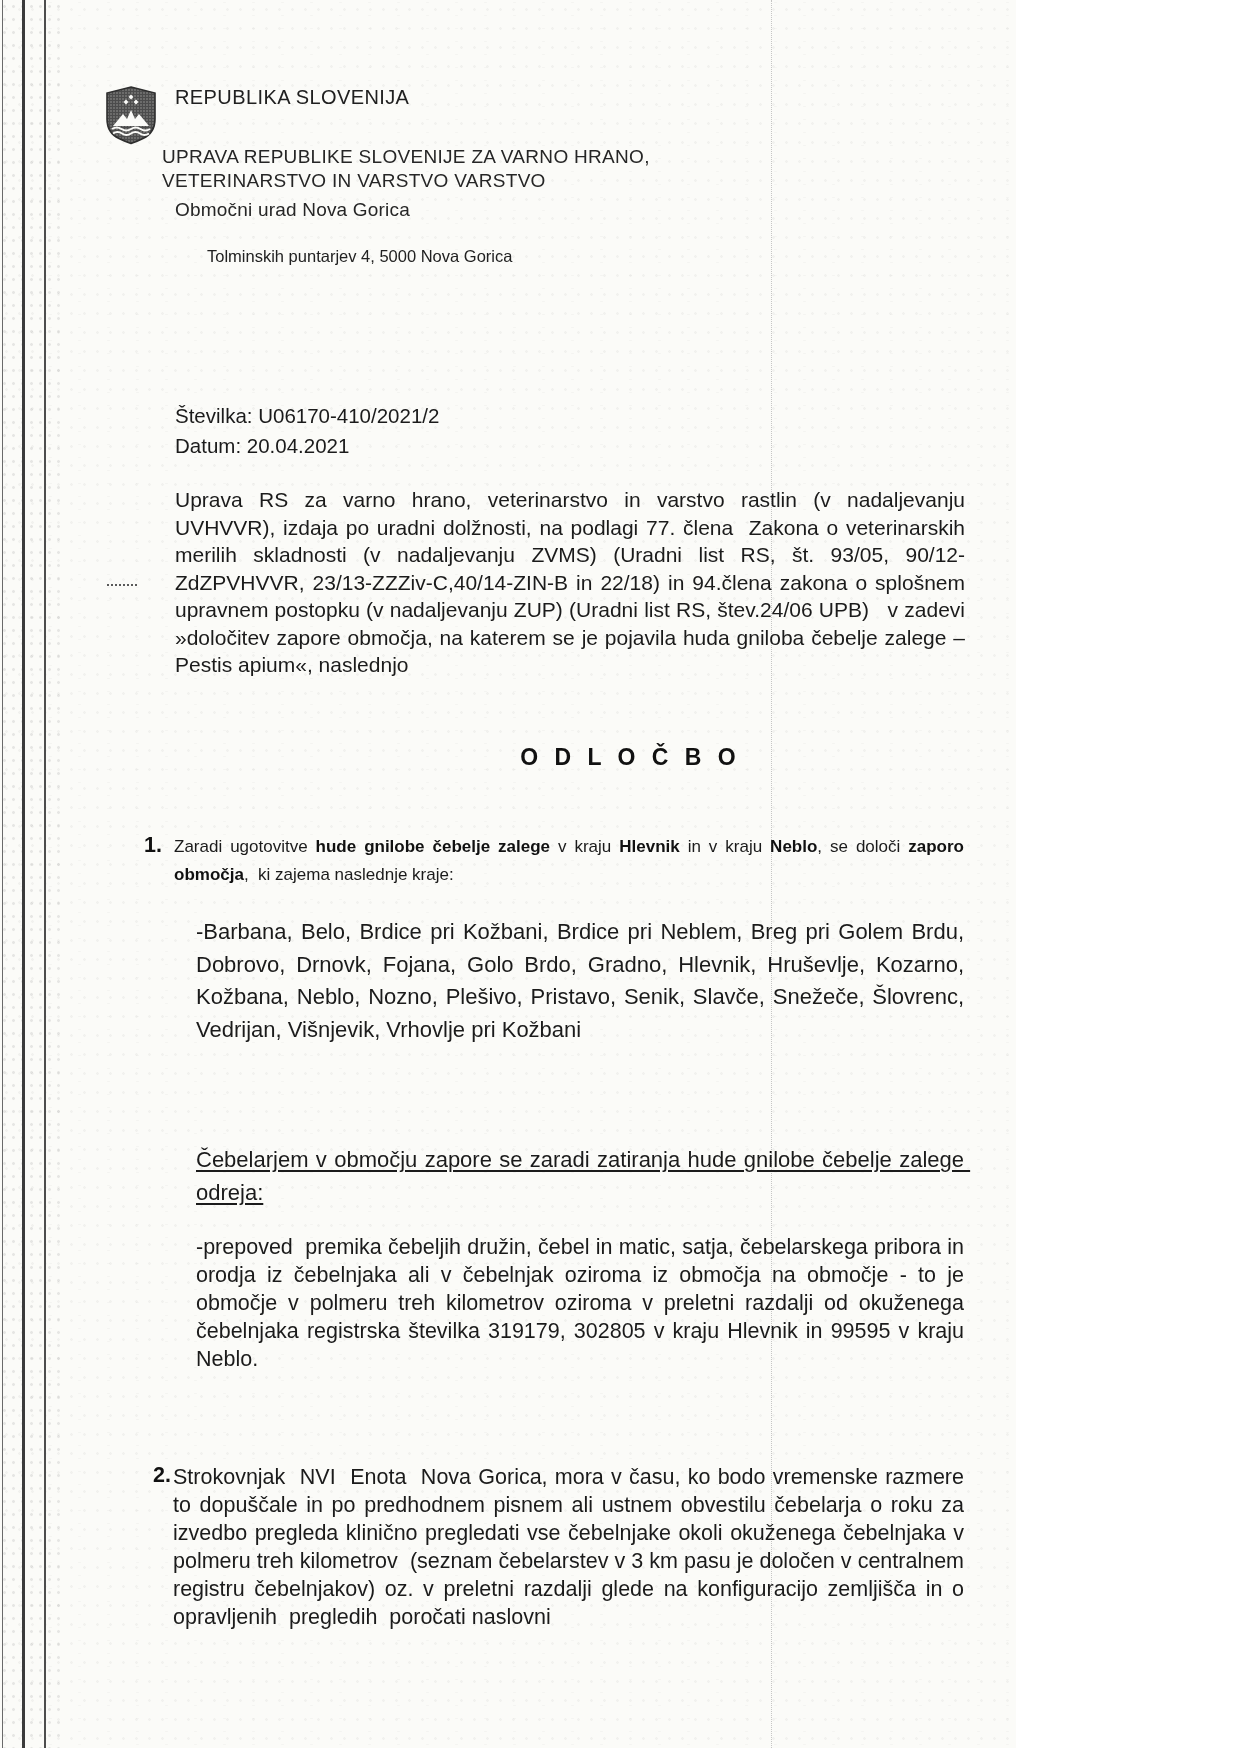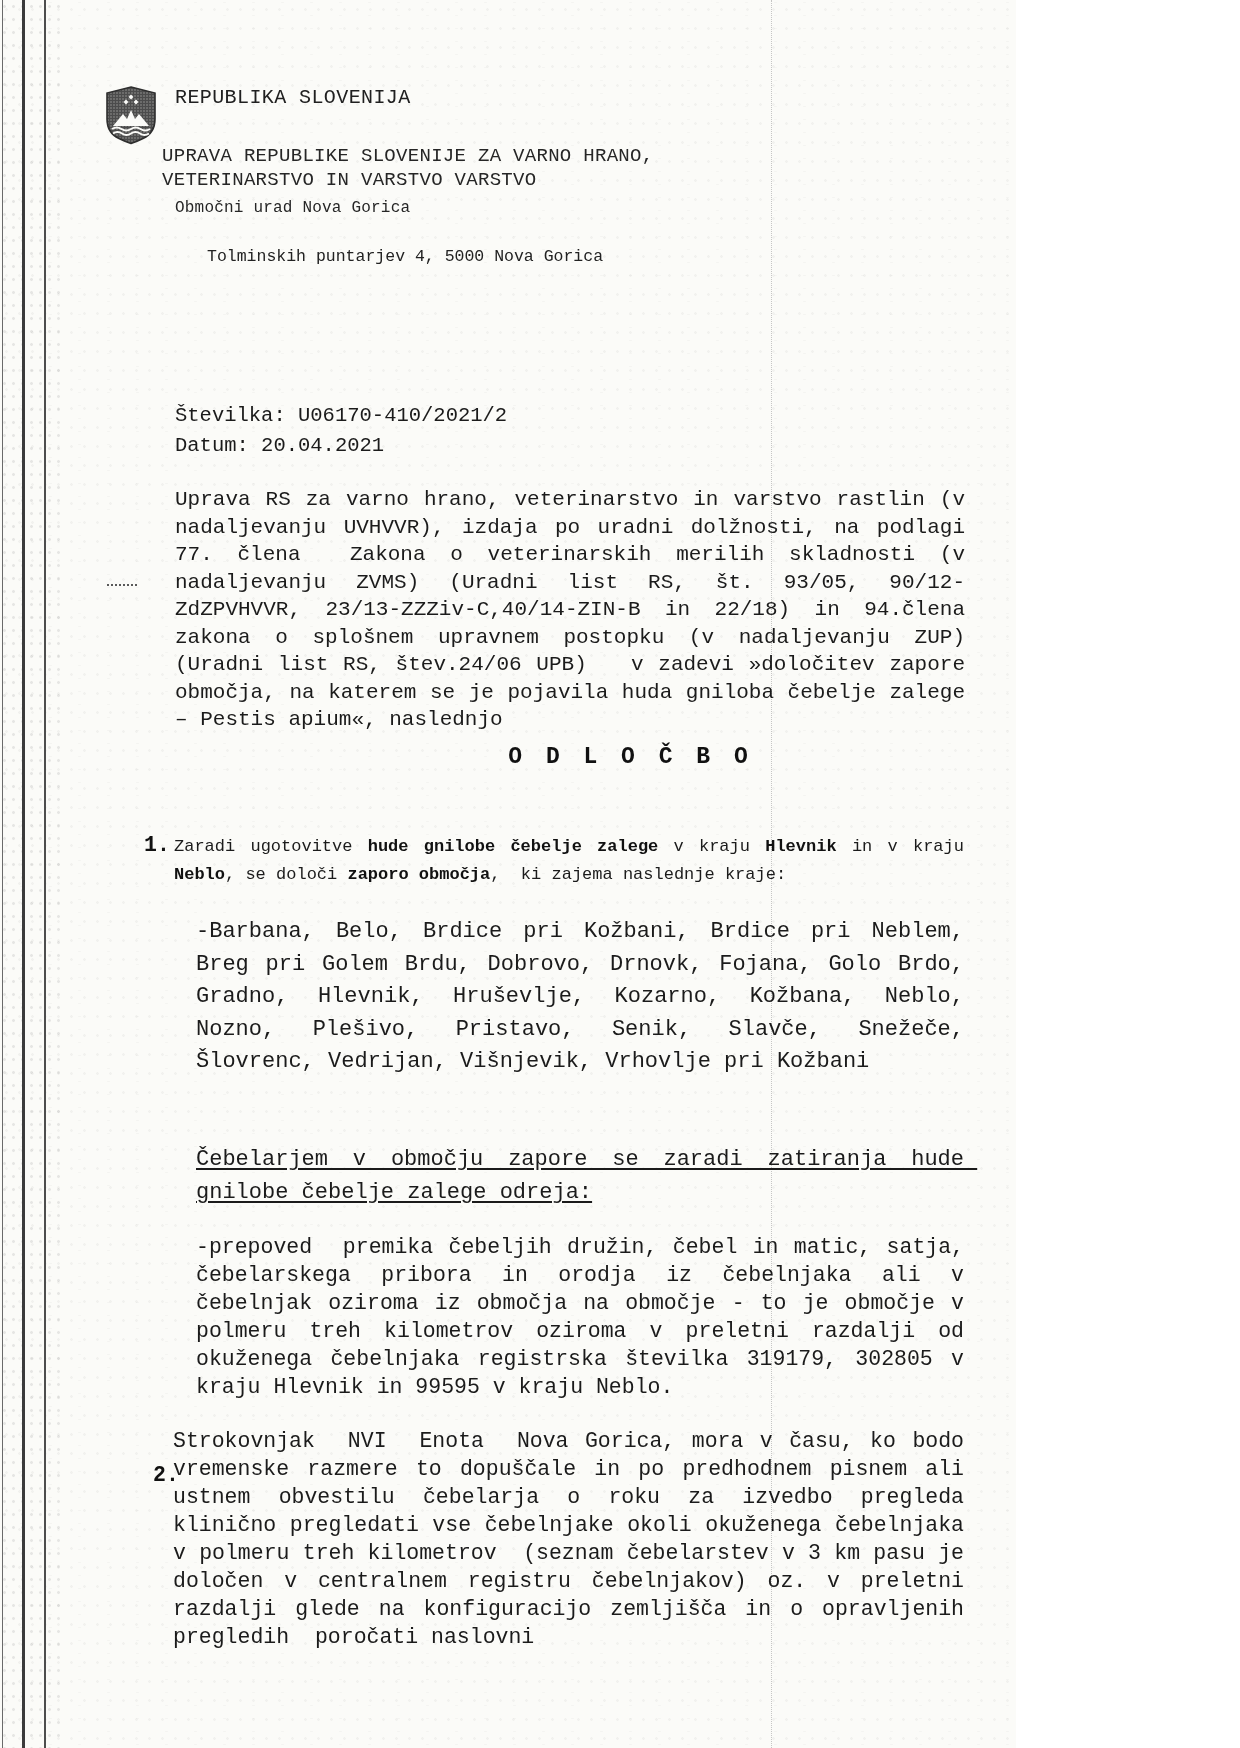--- a/index.html
+++ b/index.html
@@ -5,58 +5,58 @@
   html,body{margin:0;padding:0;}
   .page{
     position:relative;
     width:1016px;height:1748px;
     background-color:#fbfbf8;
     background-image:
       radial-gradient(rgba(70,70,70,0.05) 1px, transparent 1.3px),
       radial-gradient(rgba(70,70,70,0.035) 1px, transparent 1.3px);
     background-size:13px 19px, 29px 13px;
     background-position:0 0, 7px 9px;
-    font-family:Liberation Mono, monospace;
+    font-family:Liberation Sans, sans-serif;
     color:#1d1d1d;
     overflow:hidden;
   }
   .abs{position:absolute;}
   
   .edge-speckle{left:0;top:0;width:60px;height:1748px;
     background-image:radial-gradient(rgba(50,50,50,0.10) 1px, transparent 1.4px);
     background-size:9px 13px;}
   .vline1{left:2px;top:0;width:1px;height:1748px;background:#6a6a6a;}
   .vline2{left:22px;top:0;width:3px;height:1748px;background:#3b3b3b;}
   .vline3{left:44px;top:0;width:2px;height:1748px;background:#4d4d4d;}
   .foldline{left:771px;top:0;height:1748px;width:0;border-left:1px dotted rgba(120,120,120,0.40);}
   .rightdash{left:1233px;top:1015px;height:733px;width:0;border-left:2px dashed rgba(90,90,90,0.55);}
   .margin-dash{left:107px;top:584px;width:30px;height:0;border-top:2px dotted #5a5a5a;}
   
   .coat{left:104px;top:86px;width:54px;height:59px;}
   .lh-republic{left:175px;top:86px;font-size:20px;letter-spacing:.4px;color:#202020;}
   .lh-ministry{left:175px;top:110px;font-size:20px;font-weight:bold;letter-spacing:.2px;color:#111;}
   .lh-admin{left:162px;top:145px;font-size:19px;line-height:23.5px;letter-spacing:.3px;color:#262626;}
-  .lh-office{left:175px;top:199px;font-size:16px;letter-spacing:.2px;color:#262626;}
+  .lh-office{left:175px;top:199px;font-size:19px;letter-spacing:.2px;color:#262626;}
   .lh-address{left:175px;top:247px;font-size:16.5px;color:#222;margin-left:32px;}
   .contact{left:722px;top:247px;font-size:16.5px;line-height:27px;color:#222;}
   .reference{left:175px;top:401px;font-size:20.5px;line-height:29.5px;color:#1b1b1b;}
   
   .par{ text-align:justify; white-space:pre-wrap; color:#1b1b1b; }
   .intro{left:175px;top:486px;width:790px;font-size:21px;line-height:27.5px;}
   .title{left:175px;top:744px;width:910px;text-align:center;font-size:23px;font-weight:bold;
          letter-spacing:4px;word-spacing:2px;color:#111;}
   .item-num{font-weight:bold;font-size:21.5px;color:#111;}
   .num1{left:144px;top:833px;}
   .num2{left:153px;top:1463px;}
   .item1-text{left:174px;top:833px;width:790px;font-size:17px;line-height:28px;}
   .places{left:196px;top:916px;width:768px;font-size:22px;line-height:32.5px;}
   .order-heading{left:196px;top:1143px;width:768px;font-size:22px;line-height:33px;
                  text-decoration:underline;text-underline-offset:3px;}
   .measure{left:196px;top:1233px;width:768px;font-size:21.5px;line-height:28px;}
-  .item2-text{left:173px;top:1427px;width:791px;font-size:21.5px;line-height:28px;}
+  .item2-text{left:173px;top:1463px;width:791px;font-size:21.5px;line-height:28px;}
   b{font-weight:bold;color:#111;}
 </style>
 </head>
 <body>
 
 <div class="page">
 
   <div class="abs edge-speckle"></div>
   <div class="abs vline1"></div>
   <div class="abs vline2"></div>

